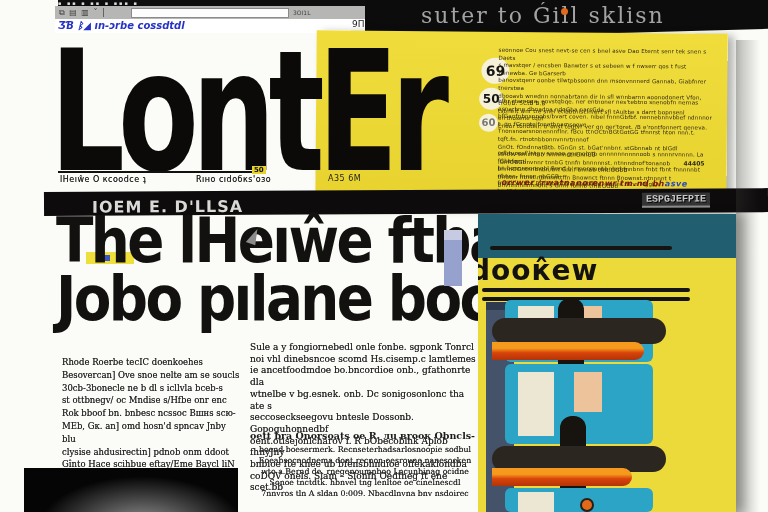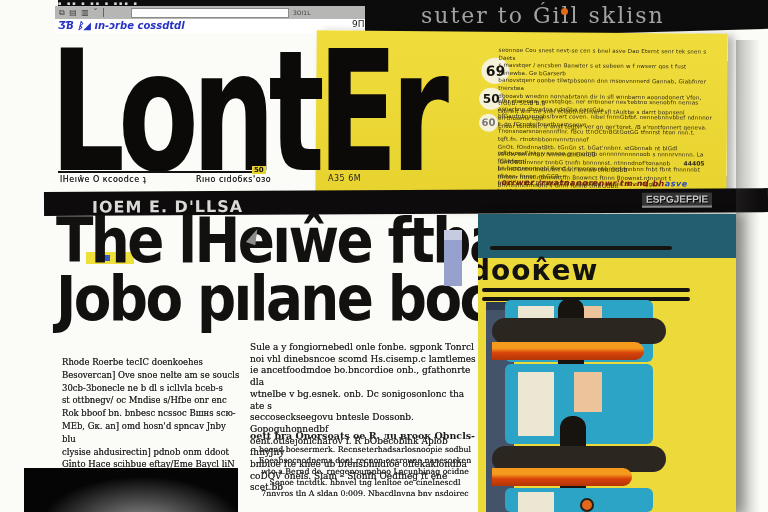--- a/index.html
+++ b/index.html
@@ -42,21 +42,21 @@
             letter-spacing:-10px;transform:scaleX(.70);transform-origin:left top;}
 
   
   .foliorule{left:58px;top:171px;width:206px;height:2px;background:#111;}
   .foliotag{left:252px;top:166px;font-size:7px;font-weight:bold;color:#111;background:#e7d22e;padding:0 2px;}
   .folio{font-size:8px;color:#1d1d1d;letter-spacing:.5px;}
 
   
   .blackbar{left:44px;top:190px;width:724px;height:24px;background:#0d0b0c;transform:rotate(-.3deg);}
   .bb-title{left:48px;top:6px;font-size:16px;font-weight:bold;color:#d9d9d6;letter-spacing:1px;}
-  .bb-logo{left:598px;top:4px;font-family:Liberation Sans, sans-serif;font-size:10px;font-weight:bold;
+  .bb-logo{left:598px;top:4px;font-family:Liberation Mono, monospace;font-size:10px;font-weight:bold;
            color:#c6c6c6;background:#353535;padding:1px 4px;border-bottom:2px solid #8e8e8e;
            text-shadow:1px 1px 0 #000;}
 
   
   .headline{left:56px;top:212px;font-size:63px;line-height:58px;font-weight:bold;color:#121110;
             letter-spacing:-3px;transform:scaleX(.87);transform-origin:left top;}
   .hl-yellow{left:86px;top:252px;width:48px;height:12px;background:#efdf3b;}
   .hl-blue{left:97px;top:255px;width:13px;height:6px;background:#3a57c4;}
   .hl-lav{left:444px;top:230px;width:18px;height:46px;background:#97a1ce;border-top:10px solid #c6cbe2;}
   .hl-wedge{left:248px;top:228px;width:0;height:0;border-left:7px solid transparent;

